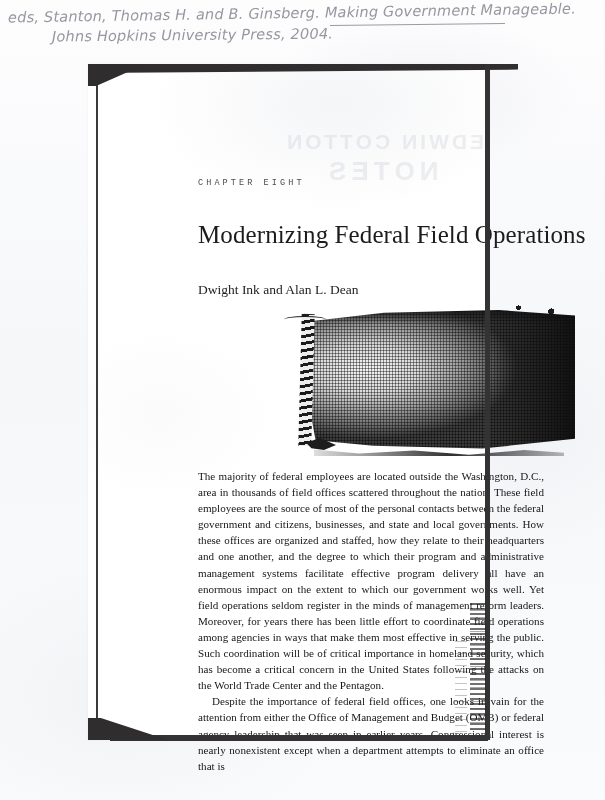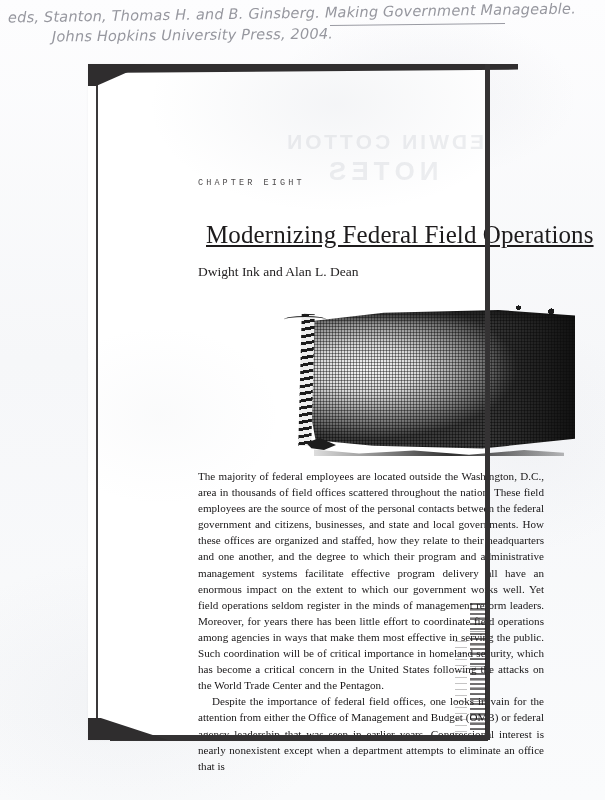--- a/index.html
+++ b/index.html
@@ -182,32 +182,31 @@
     position: absolute;
     left: 110px;
     top: 114px;
     font-size: 8.5px;
     letter-spacing: 3.1px;
     color: #4d4b4c;
     font-family: Liberation Mono, monospace;
   }
   .chapter-title {
     position: absolute;
-    left: 118px;
+    left: 110px;
     top: 157px;
     font-size: 25px;
     color: #1d1b1c;
     letter-spacing: .1px;
     white-space: nowrap;
-    text-decoration: underline;
   }
   .byline {
     position: absolute;
     left: 110px;
-    top: 200px;
+    top: 218px;
     font-size: 13.5px;
     color: #232122;
     white-space: nowrap;
   }
 
   
   .photo {
     position: absolute;
     left: 196px;
     top: 234px;

